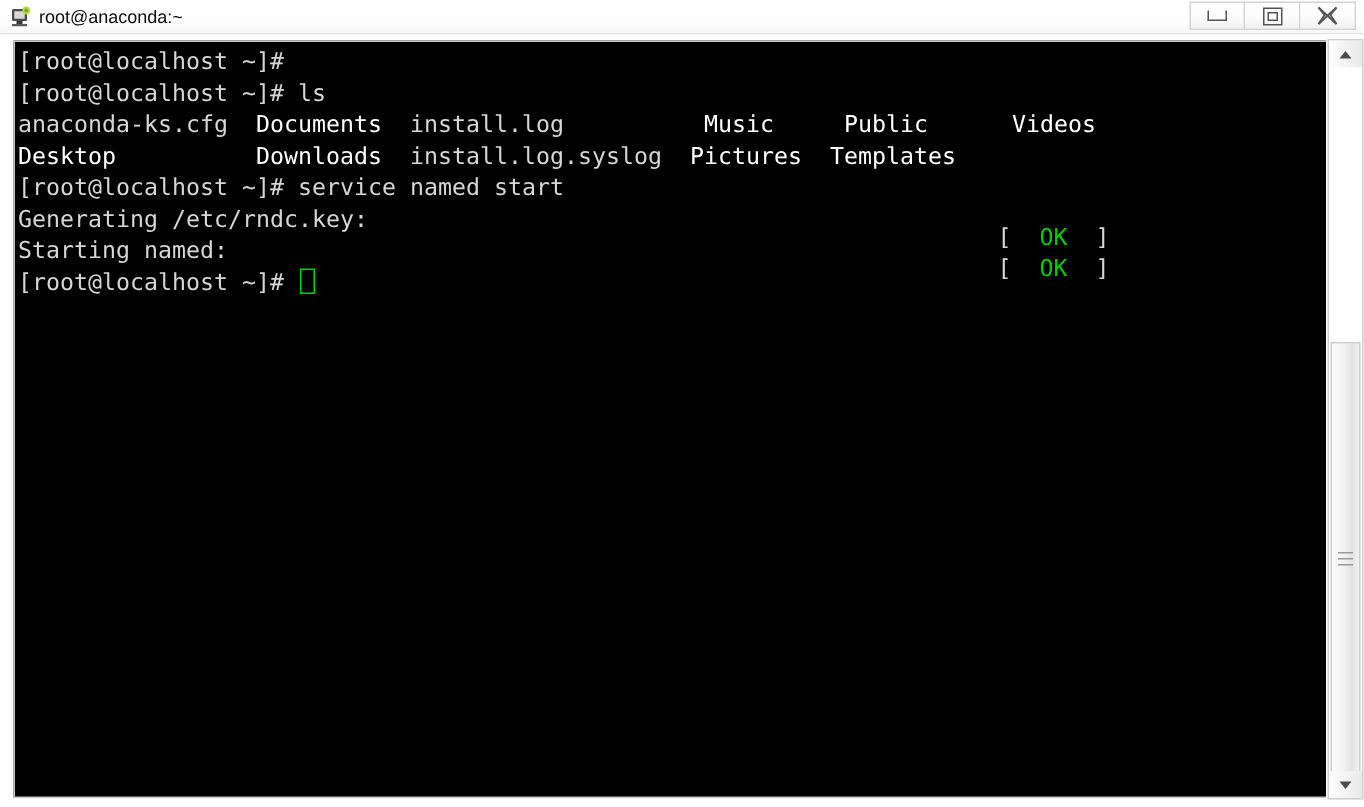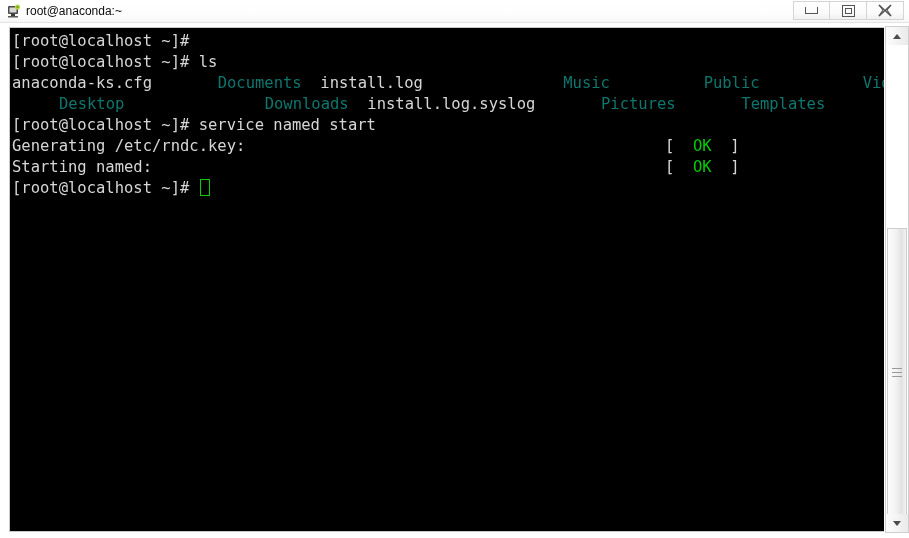--- a/index.html
+++ b/index.html
@@ -130,26 +130,27 @@
     letter-spacing: 0px;
     white-space: pre;
     color: #cfcfcf;
   }
   .trow {
     height: 21px;
     position: relative;
     white-space: pre;
   }
   .c-white { color: #d6d6d6; }
-  .c-blue  { color: #0f766e; margin-left: 47px; }
+  .c-blue  { color: #ffffff; }
   .c-green { color: #00cc00; }
 
   .status {
     position: absolute;
     white-space: pre;
+    margin-top: 12px;
   }
   .cursor {
     display: inline-block;
     width: 10px;
     height: 17px;
     border: 1.5px solid #00d000;
     box-sizing: border-box;
     vertical-align: -3px;
     margin-left: 1px;
   }

